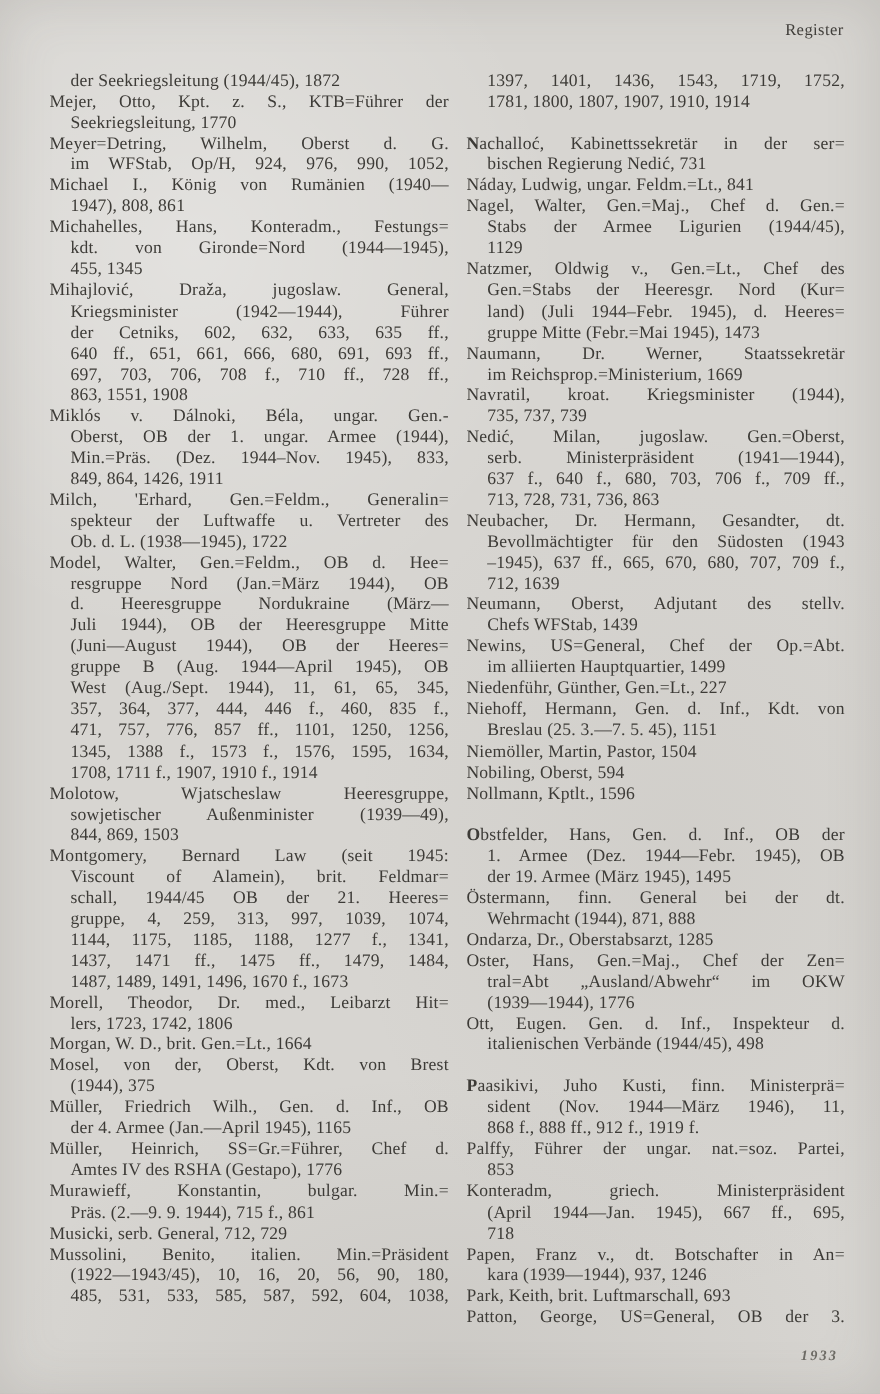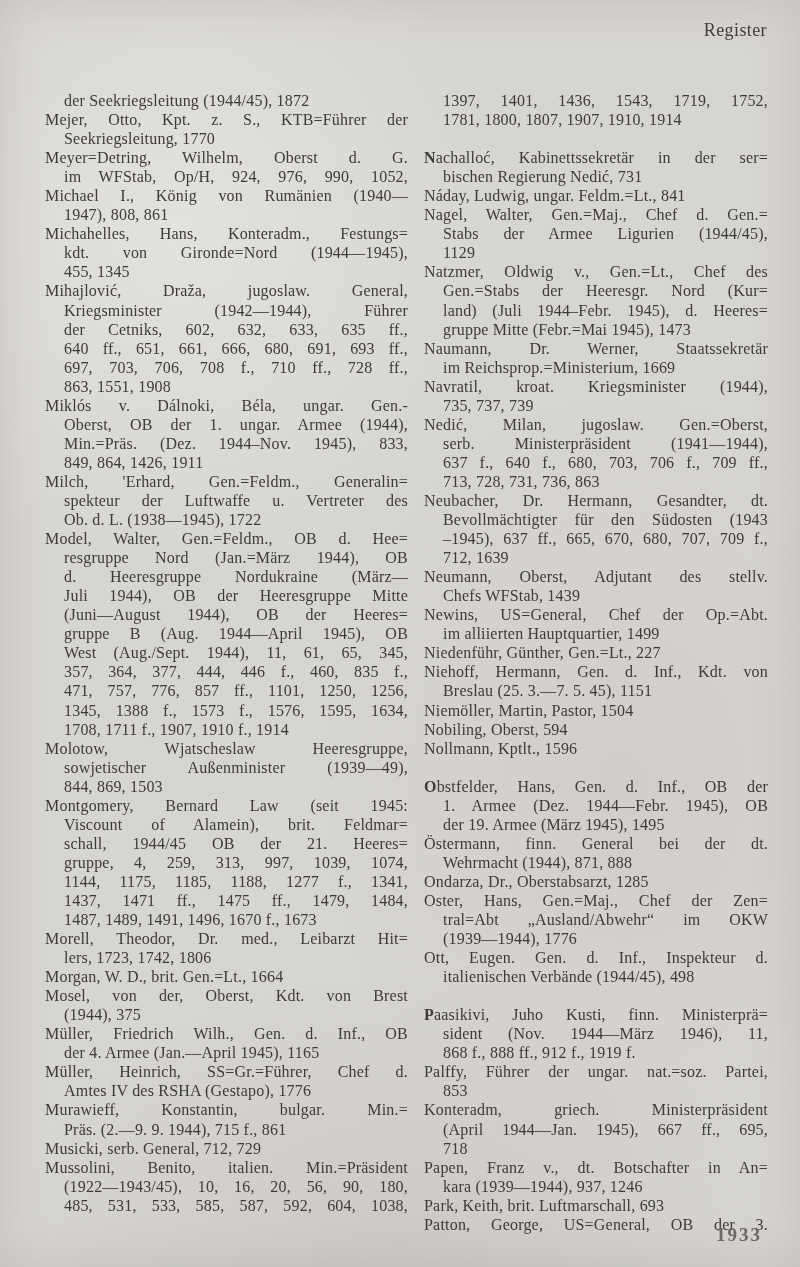--- a/index.html
+++ b/index.html
@@ -19,28 +19,27 @@
       #d7d5d1;
     box-shadow: inset 0 0 48px rgba(105,100,92,0.18);
     overflow: hidden;
     font-family: "Liberation Serif", "DejaVu Serif", serif;
     color: #3d3b37;
   }
   .running-head {
     position: absolute;
     top: 20px;
     right: 33px;
-    font-size: 18px;
+    font-size: 15px;
     letter-spacing: 0.4px;
     color: #403e3a;
   }
   .col {
     position: absolute;
     top: 64px;
-    margin-top: 27px;
   }
   .col-left  { left: 45px;  width: 363px; }
   .col-right { left: 424px; width: 344px; }
   .line {
     height: 19.05px;
     line-height: 19.05px;
     font-size: 16px;
     letter-spacing: 0.2px;
     white-space: normal;
     overflow: visible;
@@ -48,24 +47,25 @@
   .line.ind { padding-left: 19px; }
   .line.just {
     text-align: justify;
     text-align-last: justify;
   }
   .line .bf { font-weight: bold; }
   .page-number {
     position: absolute;
     top: 1224px;
     right: 38px;
-    font-size: 19px;
+    font-size: 13px;
     font-weight: 600;
     letter-spacing: 2px;
     color: #6c6a64;
+    font-style: italic;
   }
 </style>
 </head>
 <body>
 
 <div class="paper">
   <div class="running-head">Register</div>
 
   <div class="col col-left">
       <div class="line ind">der Seekriegsleitung (1944/45), 1872</div>

